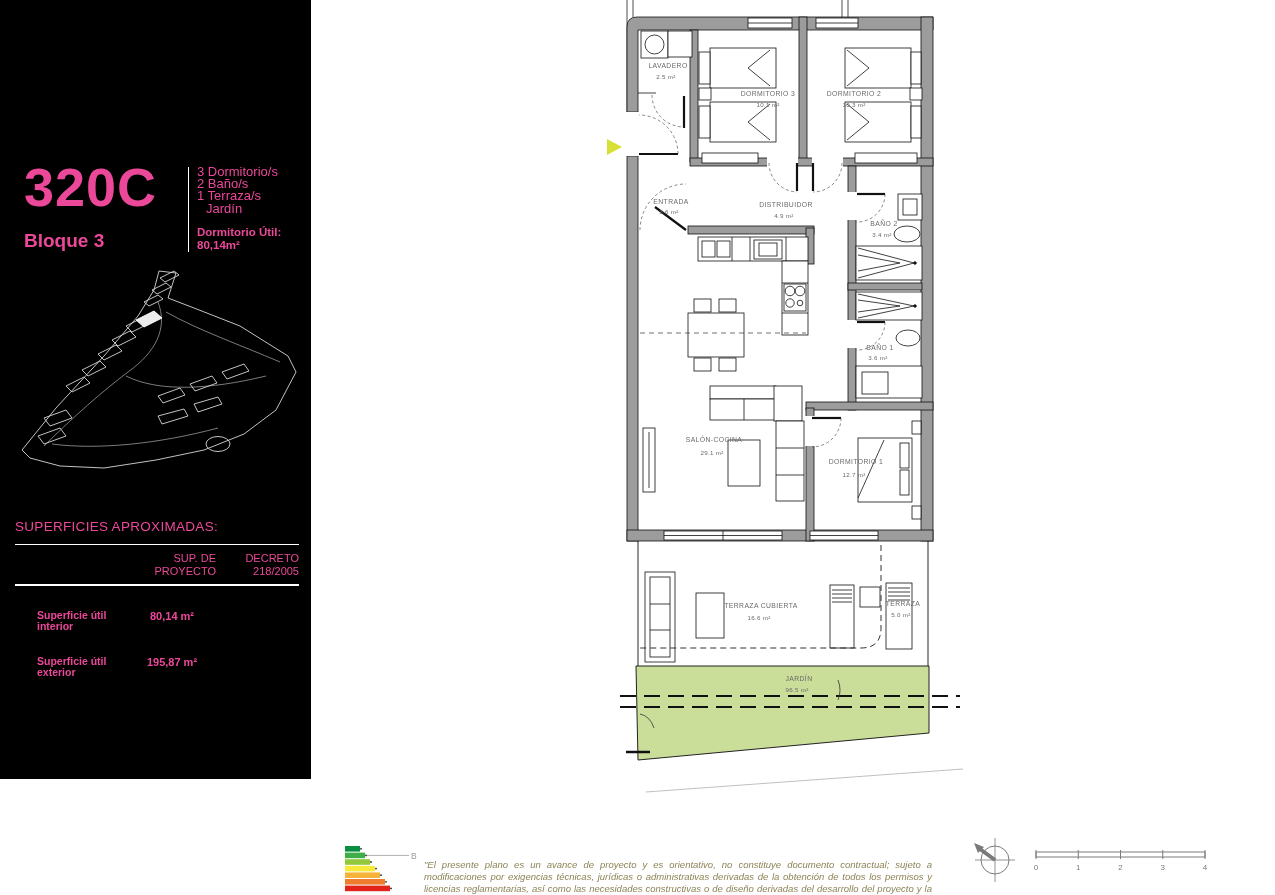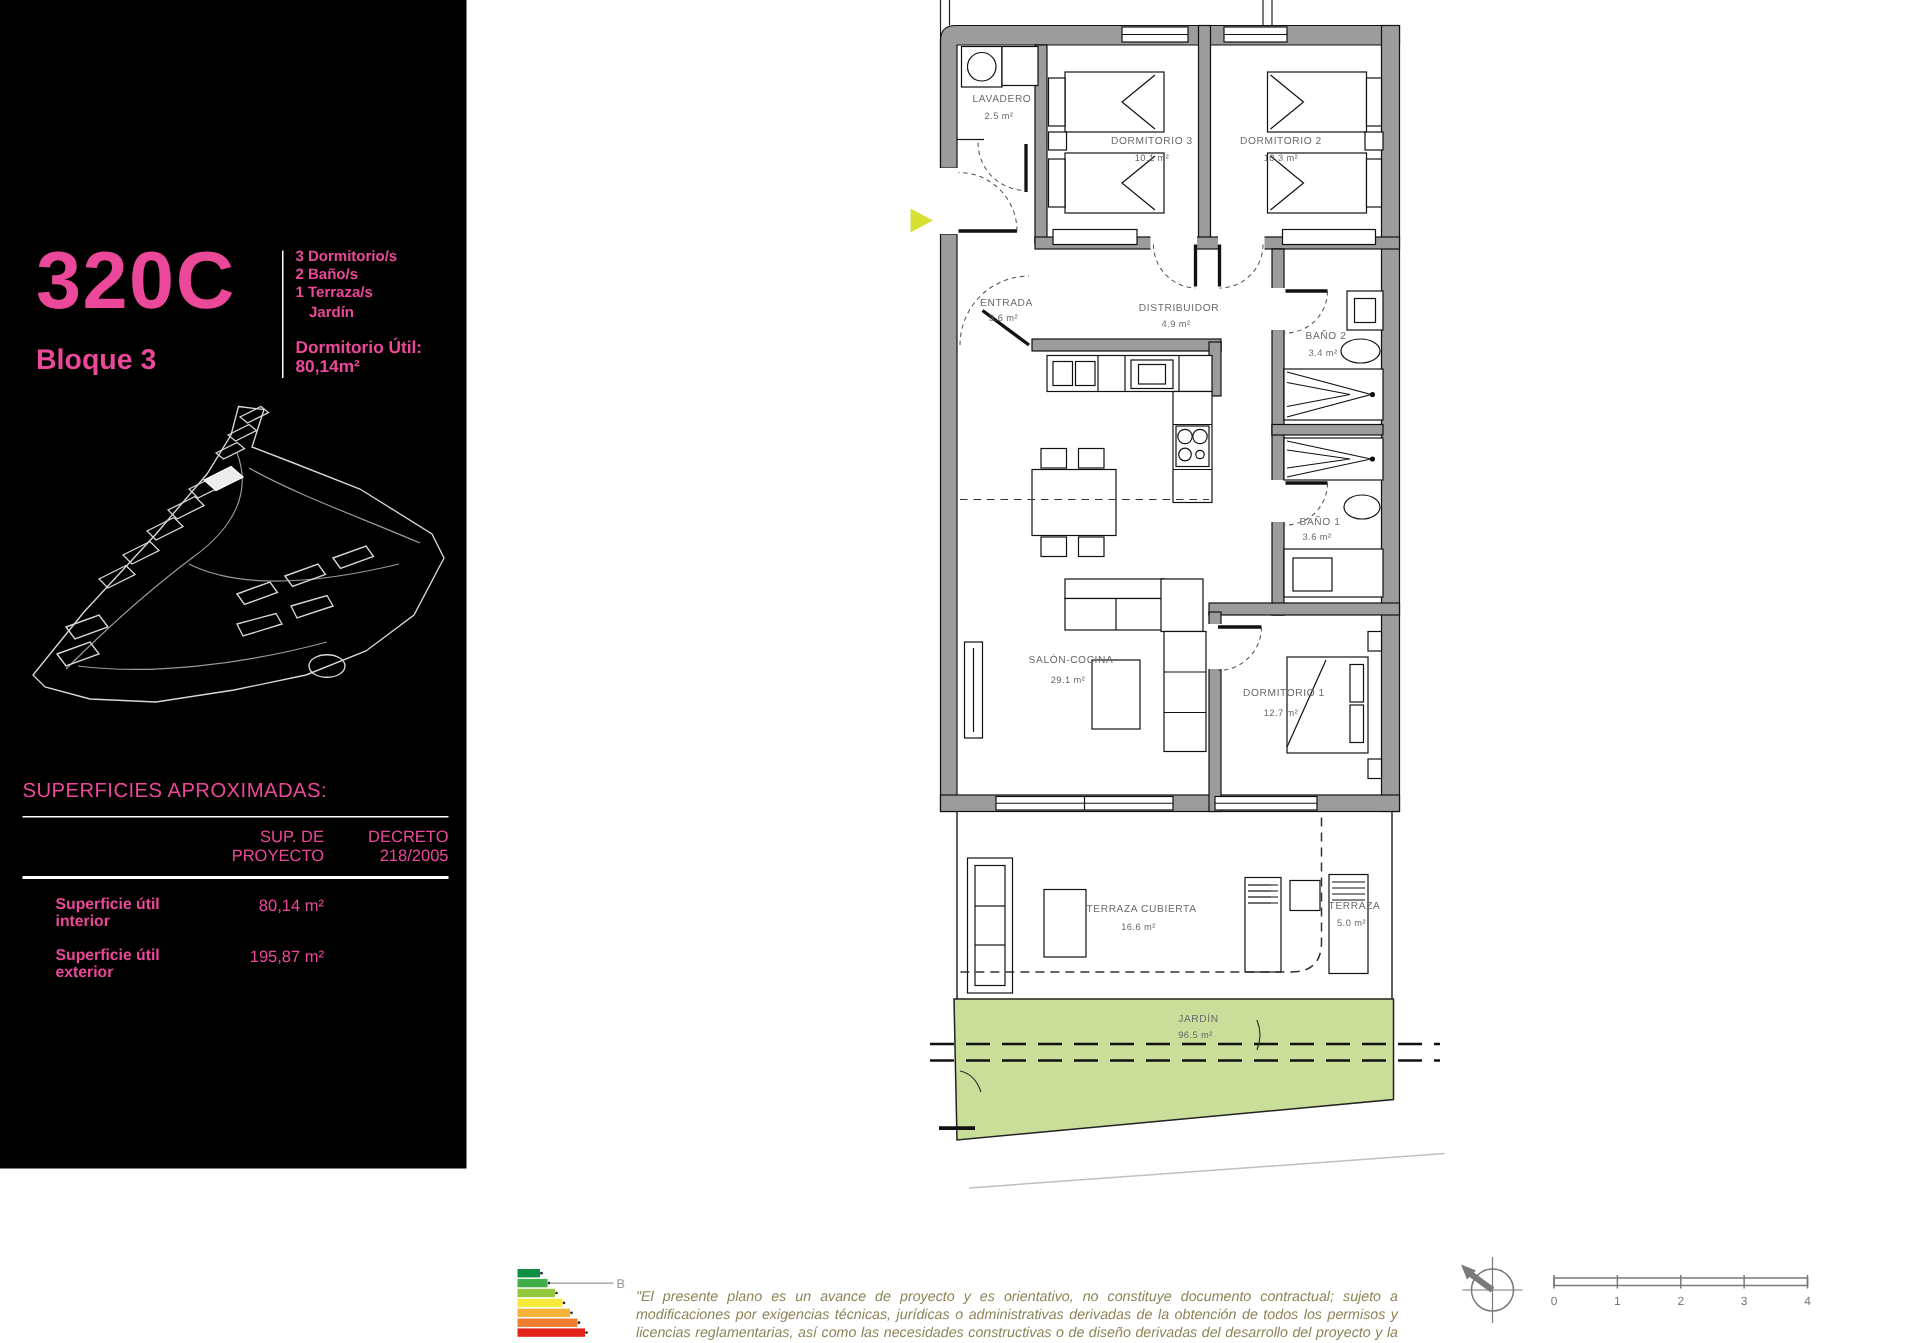--- a/index.html
+++ b/index.html
@@ -2,35 +2,35 @@
 <html><head>
 <meta charset="utf-8">
 <style>
   html,body{margin:0;padding:0}
   body{width:1275px;height:895px;position:relative;background:#fff;
        font-family:"Liberation Sans",sans-serif;overflow:hidden}
   .left-panel{position:absolute;left:0;top:0;width:311px;height:779px;background:#000;color:#ec4899}
   #unit-id{position:absolute;left:24px;top:160px;font-size:54px;font-weight:bold;letter-spacing:1px;line-height:1}
   #unit-block{position:absolute;left:24px;top:230px;width:153px;text-align:left;font-size:19px;font-weight:bold}
   .vdivider{position:absolute;left:188px;top:167px;width:1px;height:85px;background:#fff}
-  .specs{position:absolute;left:197px;top:166px;font-size:10px;font-weight:bold;line-height:12.2px}
+  .specs{position:absolute;left:197px;top:166px;font-size:13px;font-weight:normal;line-height:12.2px}
   .spec-indent{padding-left:9px}
   .surface{position:absolute;left:197px;top:226px;font-size:11.5px;font-weight:bold;line-height:13px}
   .siteplan{position:absolute;left:8px;top:268px;width:298px;height:214px}
   .areas{position:absolute;left:15px;top:519px;width:284px}
   .areas h3{font-size:13.5px;margin:0;font-weight:normal;letter-spacing:.3px}
   .hr1{margin-top:10px;height:1px;background:#fff}
   .hr2{margin-top:6px;height:2px;background:#fff}
   .thead,.trow{display:grid;grid-template-columns:113px 88px 83px}
   .thead{margin-top:7px}
   .th{font-size:11px;font-weight:normal;text-align:right;line-height:13px}
-  .trow{margin-top:12px}
+  .trow{margin-top:24px}
   .tlabel{font-size:10.5px;font-weight:bold;padding-left:22px;line-height:11px}
   .tnote{font-size:8.2px;font-style:italic;font-weight:normal;line-height:9.3px;margin-top:2px}
-  .tval{font-size:11px;font-weight:normal;text-align:right}
+  .tval{font-size:11px;font-weight:bold;text-align:center}
   .plan-svg{position:absolute;left:600px;top:0;width:375px;height:800px}
   .energy{position:absolute;left:343px;top:845px;width:85px;height:48px}
   .disclaimer{position:absolute;left:424px;top:849px;width:508px;font-size:9.5px;font-style:italic;
               color:#8d8356;text-align:justify;line-height:1.3}
   .compass{position:absolute;left:963px;top:832px;width:64px;height:60px}
   .scalebar{position:absolute;left:1028px;top:846px;width:185px;height:36px}
   text{font-family:"Liberation Sans",sans-serif}
   .roomname{font-size:6.8px;fill:#6a6a6a;letter-spacing:.4px;text-anchor:middle}
   .roomarea{font-size:6.2px;fill:#6a6a6a;letter-spacing:.3px;text-anchor:middle}
 </style>

